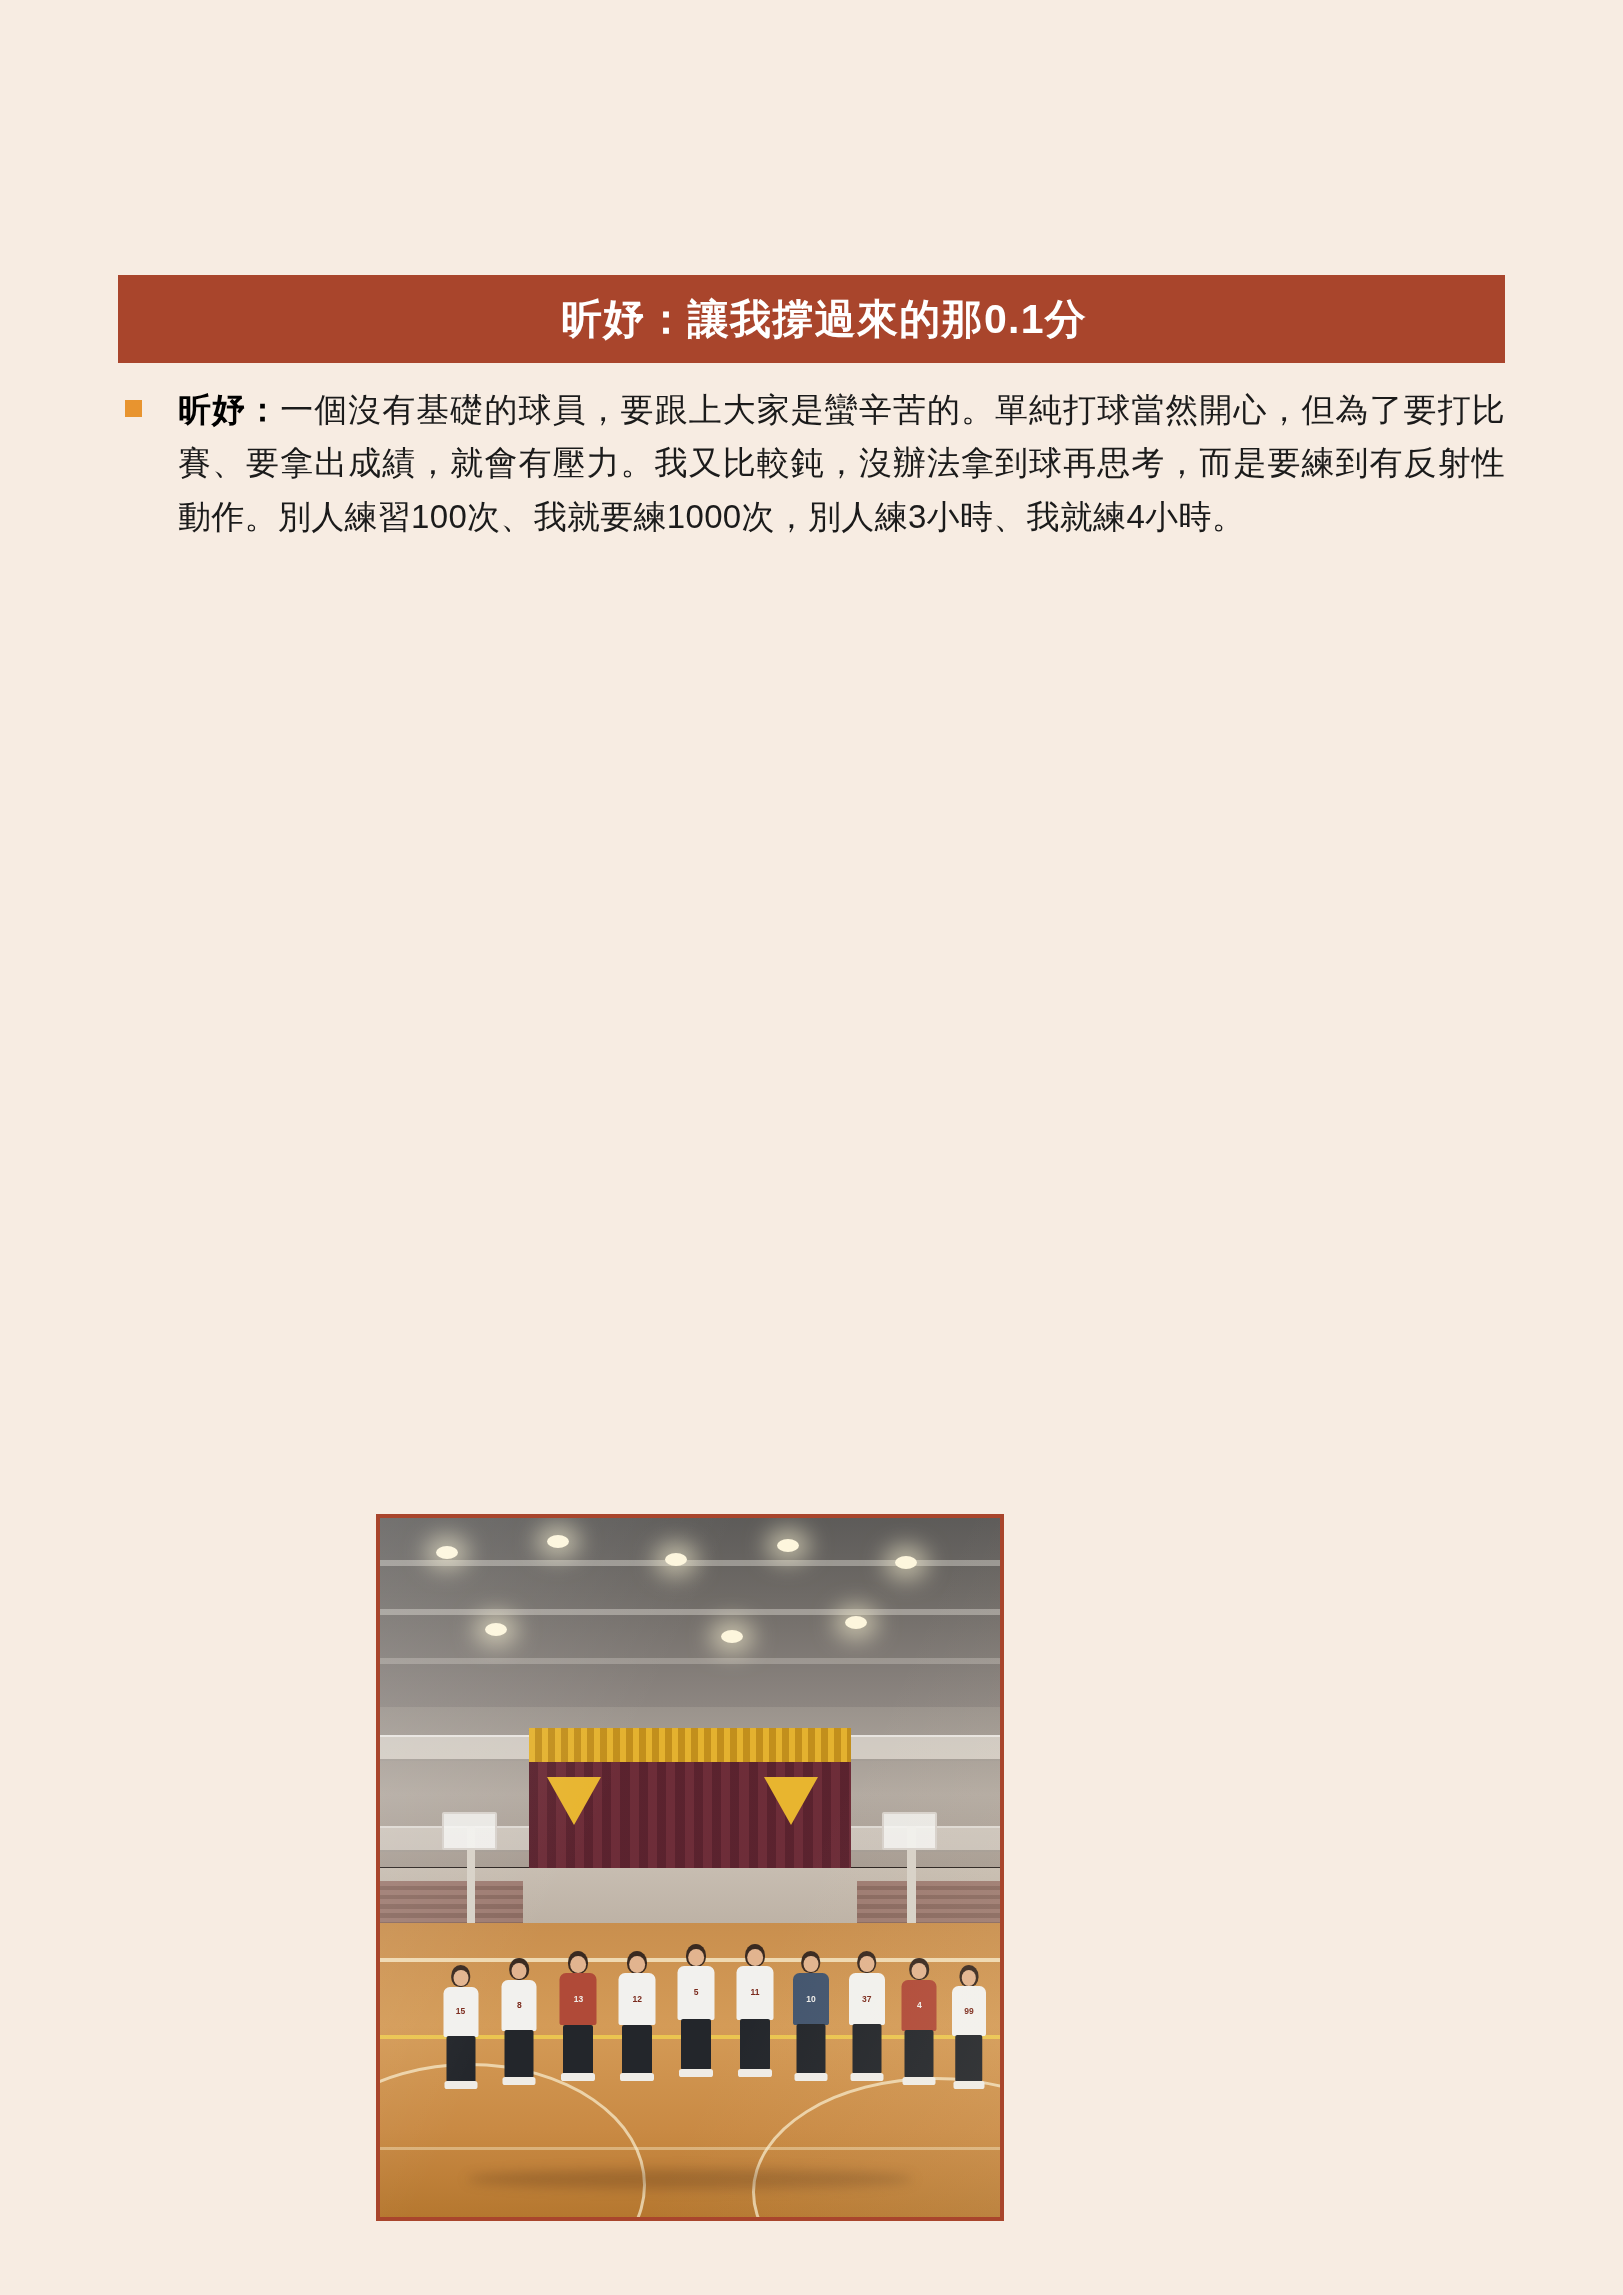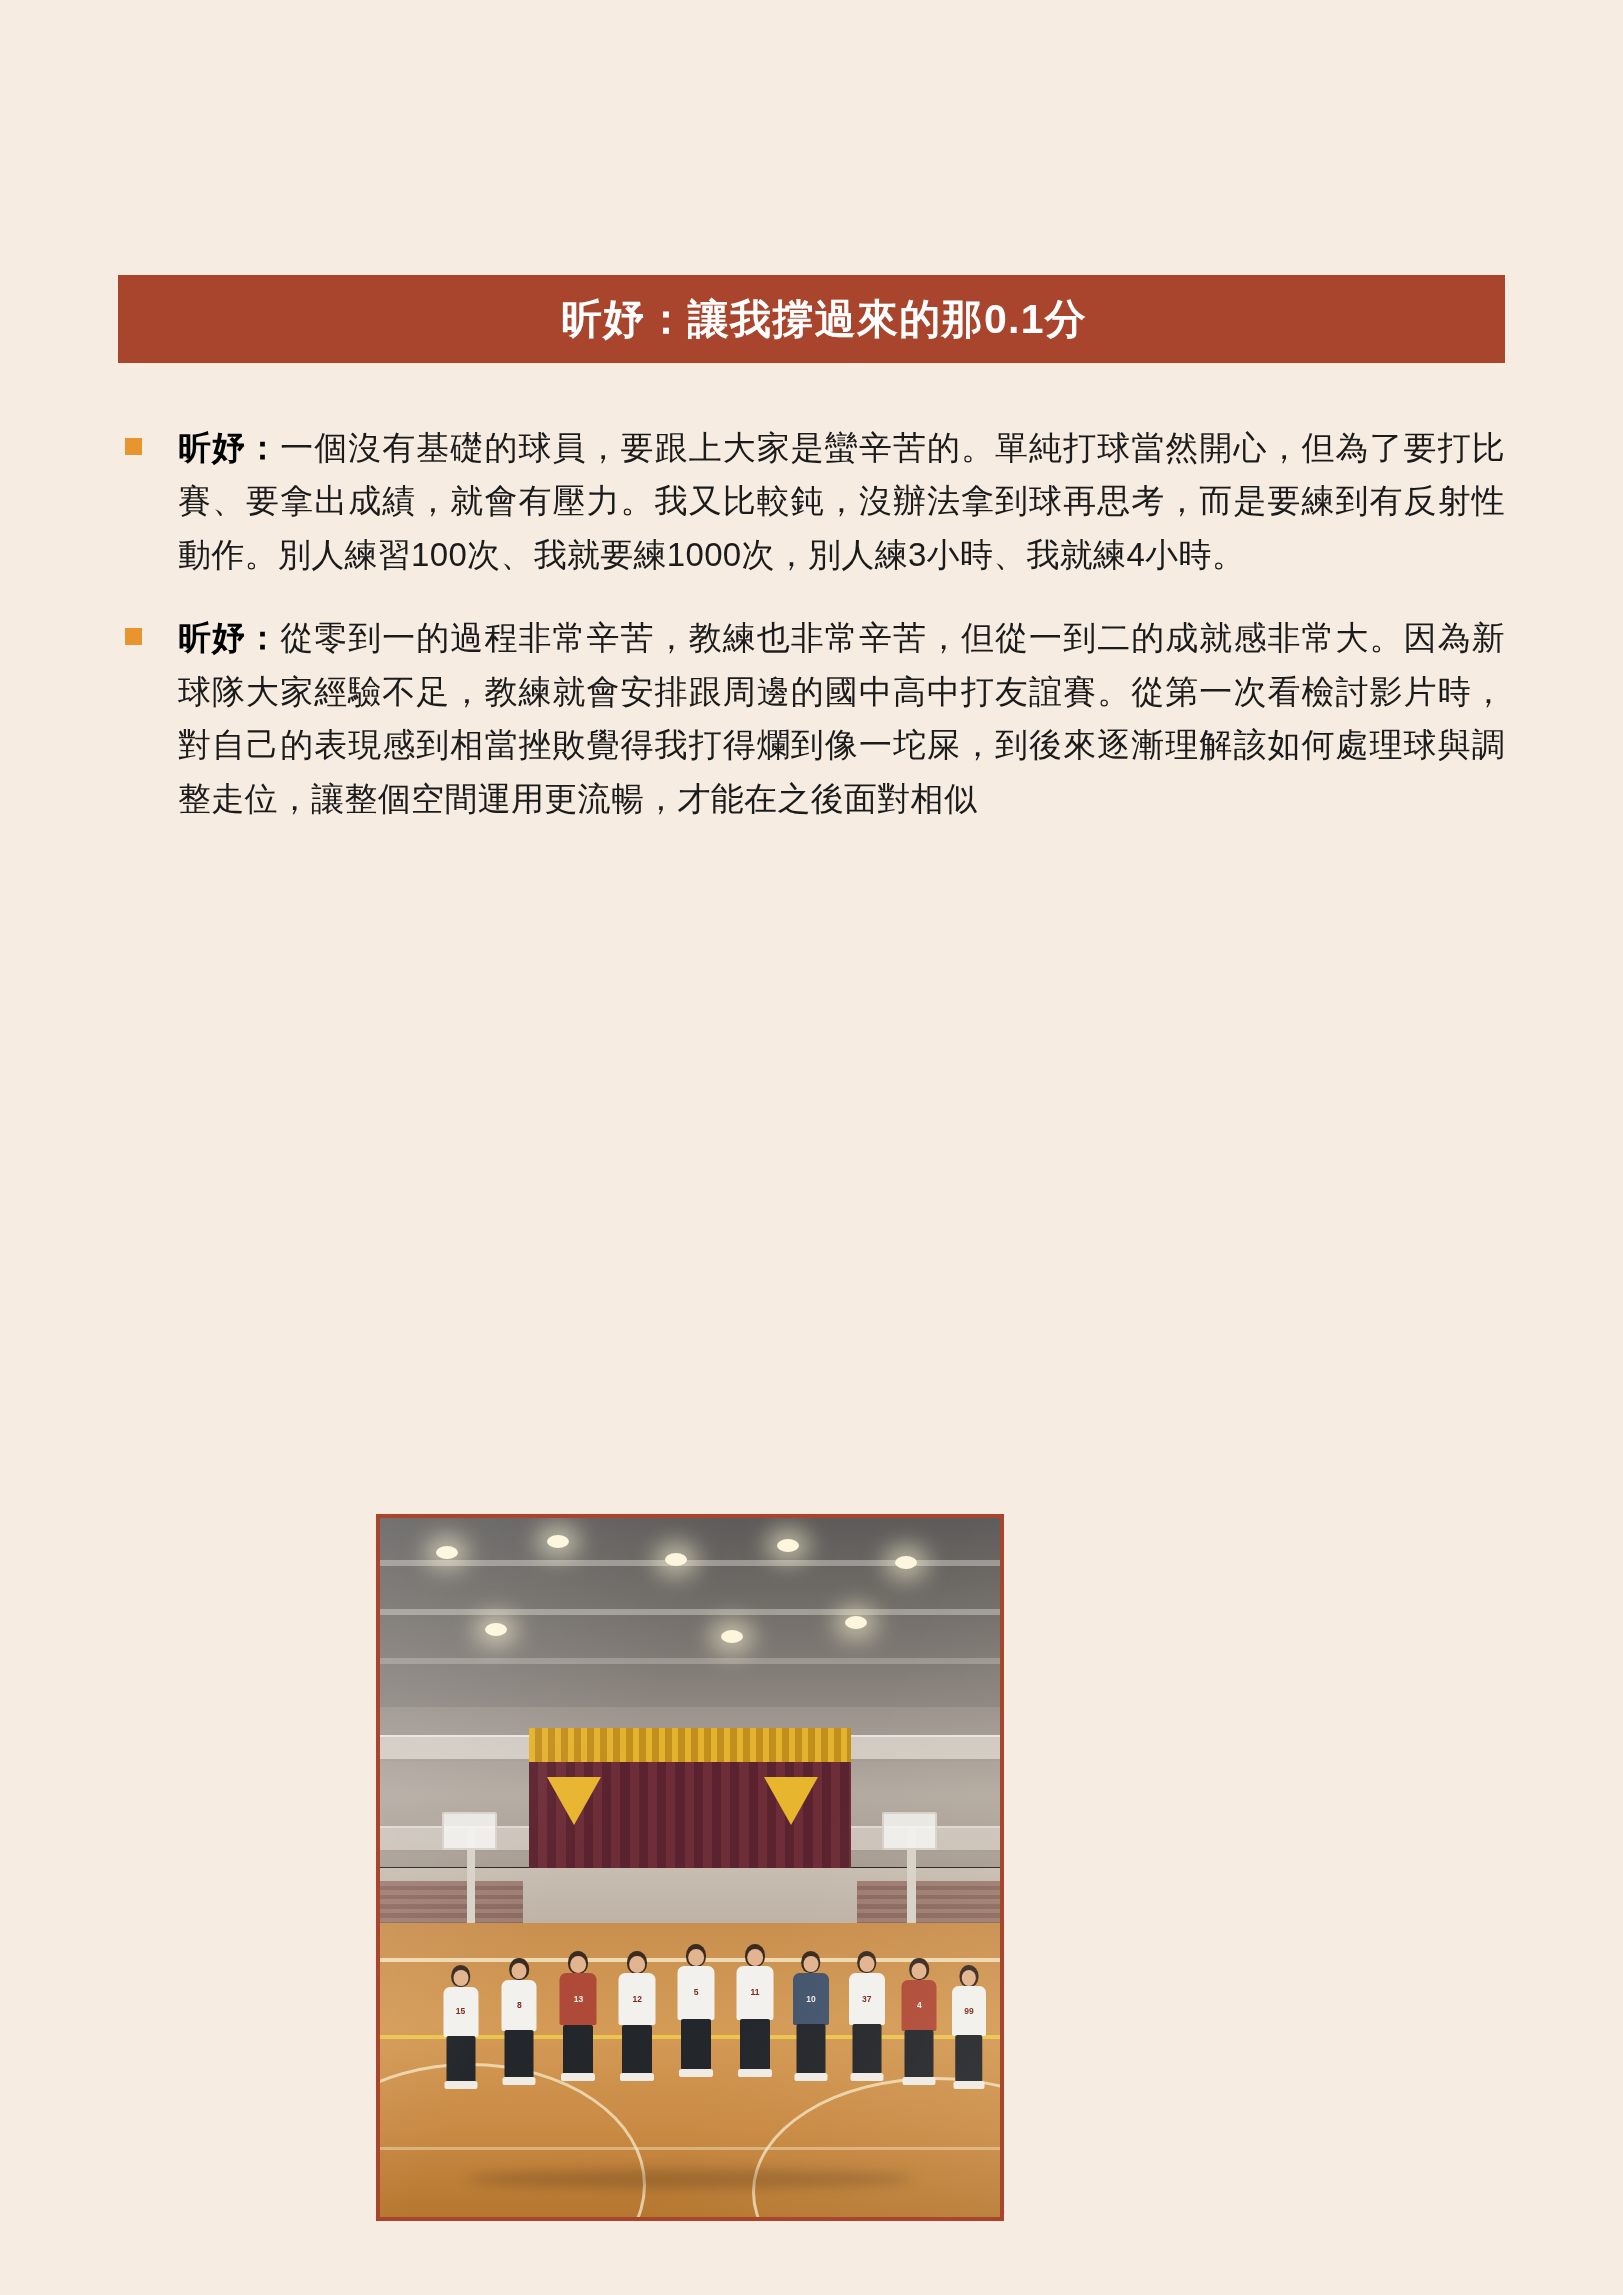--- a/index.html
+++ b/index.html
@@ -29,21 +29,21 @@
     width: 1387px;
   }
 
   
   .title-banner {
     background: #a9452c;
     height: 88px;
     display: flex;
     align-items: center;
     justify-content: center;
-    margin-bottom: 58px;
+    margin-bottom: 20px;
     padding-left: 25px;
   }
   .title-banner .title-text {
     color: #ffffff;
     font-size: 41px;
     font-weight: bold;
     letter-spacing: 1.3px;
     line-height: 1;
   }
 
@@ -271,26 +271,20 @@
 
     <div class="para">
       <span class="bullet"></span>
       <div class="para-body">
         <span class="speaker">昕妤：</span><span>一個沒有基礎的球員，要跟上大家是蠻辛苦的。單純打球當然開心，但為了要打比賽、要拿出成績，就會有壓力。我又比較鈍，沒辦法拿到球再思考，而是要練到有反射性動作。別人練習100次、我就要練1000次，別人練3小時、我就練4小時。</span>
       </div>
     </div>
 
 
 
-    <div class="para">
-      <span class="bullet"></span>
-      <div class="para-body">
-        <span class="speaker">昕妤：</span><span>從零到一的過程非常辛苦，教練也非常辛苦，但從一到二的成就感非常大。因為新球隊大家經驗不足，教練就會安排跟周邊的國中高中打友誼賽。從第一次看檢討影片時，對自己的表現感到相當挫敗覺得我打得爛到像一坨屎，到後來逐漸理解該如何處理球與調整走位，讓整個空間運用更流暢，才能在之後面對相似</span>
-      </div>
-    </div>
 
   </div>
 
   <div class="photo-wrap">
     <div class="photo">
 
       <div class="gym-ceiling"></div>
       <div class="gym-truss" style="top:6%;"></div>
       <div class="gym-truss" style="top:13%;"></div>
       <div class="gym-truss" style="top:20%; opacity:.7;"></div>

